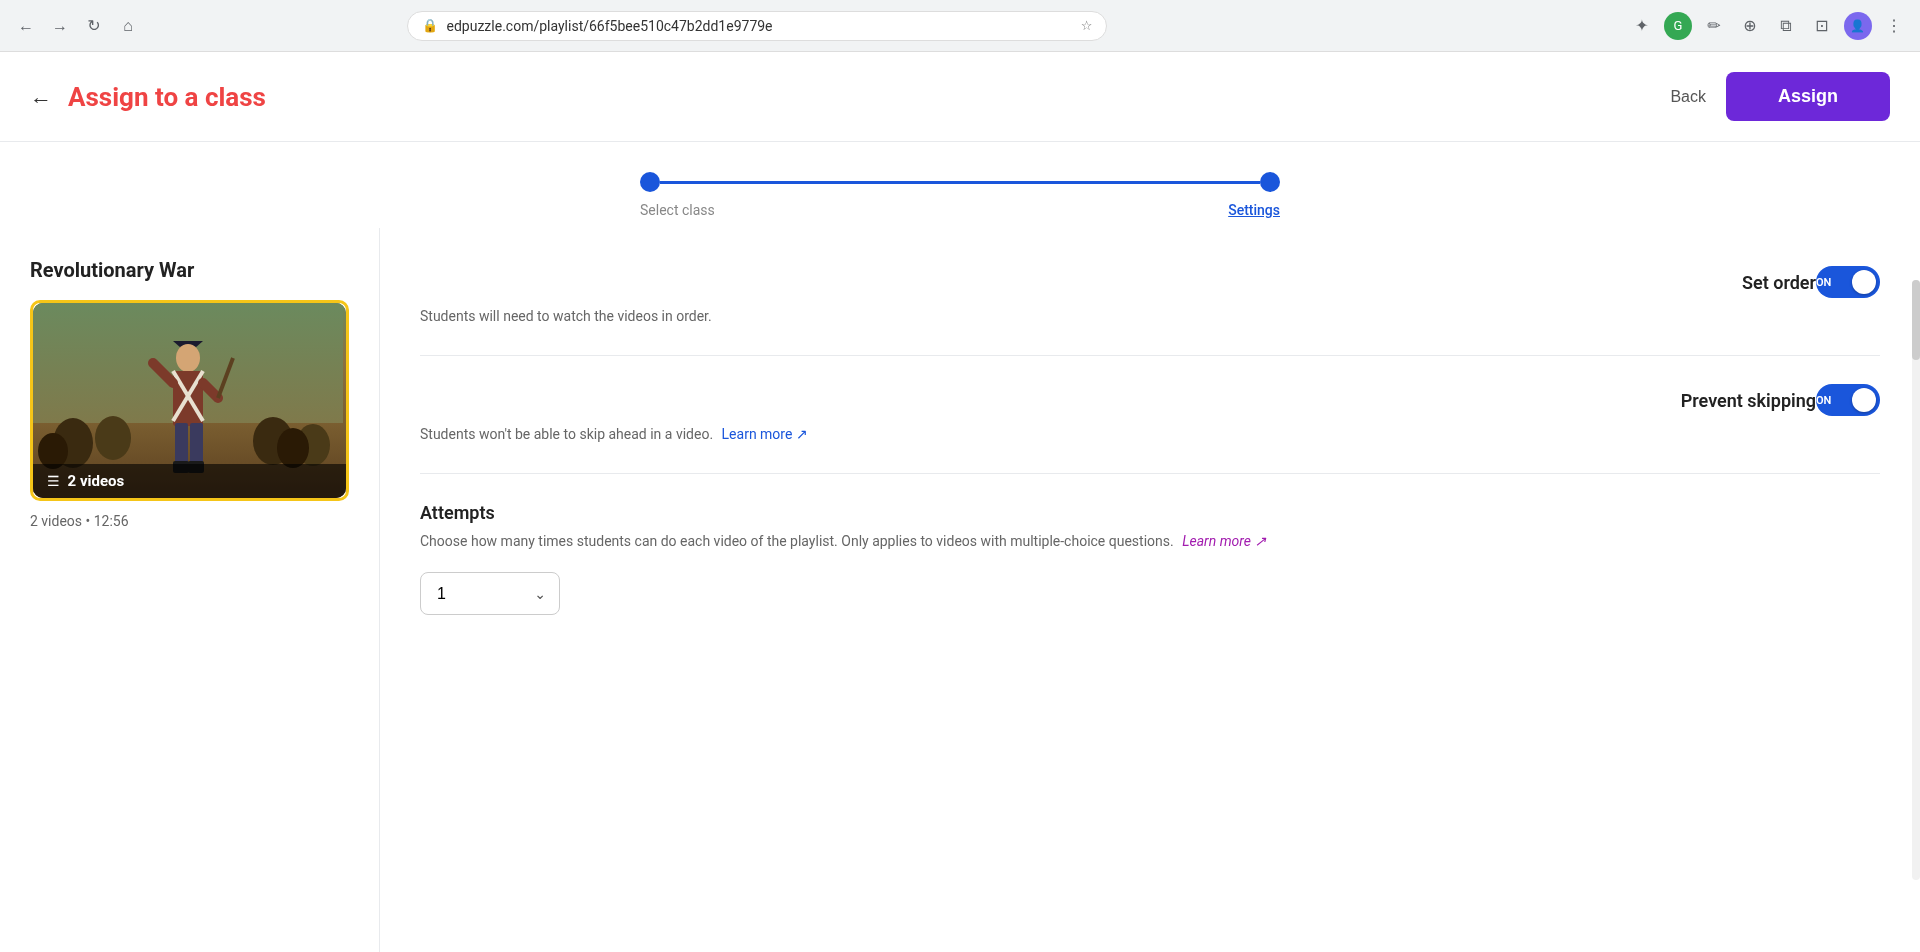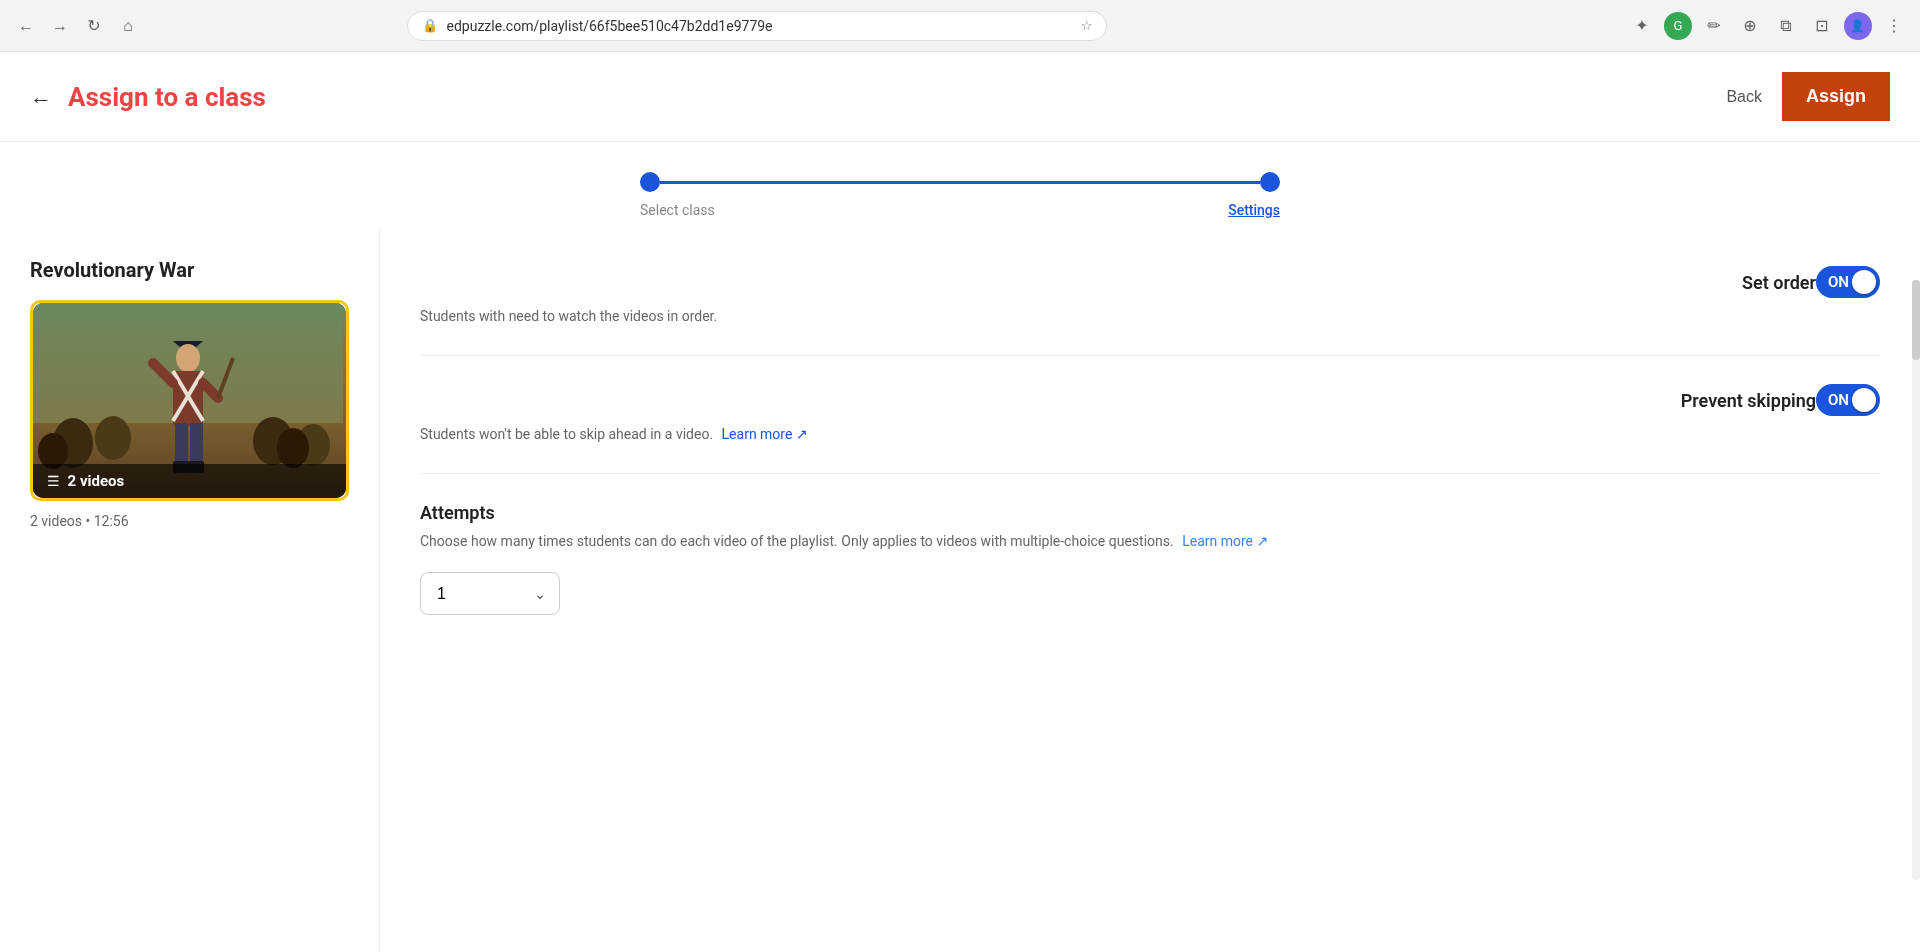--- a/index.html
+++ b/index.html
@@ -82,25 +82,25 @@
       gap: 20px;
     }
     .back-btn {
       font-size: 16px;
       color: #555;
       background: none;
       border: none;
       cursor: pointer;
     }
     .assign-btn {
-      background: #c2410c;
+      background: #6d28d9;
       color: #fff;
       border: none;
-      border-radius: 0;
-      padding: 14px 24px;
+      border-radius: 8px;
+      padding: 14px 52px;
       font-size: 18px;
       font-weight: 600;
       cursor: pointer;
     }
 
     
     .steps-container {
       display: flex;
       flex-direction: column;
       align-items: center;
@@ -237,23 +237,23 @@
       width: 64px;
       height: 32px;
       background: #1a56db;
       border-radius: 16px;
       display: flex;
       align-items: center;
       position: relative;
     }
     .toggle-label-on {
       position: absolute;
-      left: 12px;
+      left: 0;
       color: #fff;
-      font-size: 15px;
+      font-size: 11px;
       font-weight: 600;
       z-index: 1;
     }
     .toggle-thumb {
       position: absolute;
       right: 4px;
       width: 24px;
       height: 24px;
       border-radius: 50%;
       background: #fff;
@@ -433,21 +433,21 @@
     <div class="settings-section">
       <div class="section-header">
         <h2 class="section-title">Set order</h2>
         <div class="toggle-switch">
           <div class="toggle-track">
             <span class="toggle-label-on">ON</span>
             <div class="toggle-thumb"></div>
           </div>
         </div>
       </div>
-      <p class="section-description">Students with need to watch the videos in order.</p>
+      <p class="section-description">Students will need to watch the videos in order.</p>
     </div>
 
     <div class="settings-section">
       <div class="section-header">
         <h2 class="section-title">Prevent skipping</h2>
         <div class="toggle-switch">
           <div class="toggle-track">
             <span class="toggle-label-on">ON</span>
             <div class="toggle-thumb"></div>
           </div>
@@ -459,21 +459,21 @@
           <span>Learn more</span>
           <span>↗</span>
         </a>
       </p>
     </div>
 
     <div class="settings-section">
       <h2 class="section-title" style="margin-bottom:8px;">Attempts</h2>
       <p class="section-description">
         <span>Choose how many times students can do each video of the playlist. Only applies to videos with multiple-choice questions.</span>
-        <a href="#" style="color:#3b82f6; text-decoration:none; margin-left:5px;">
+        <a href="#" style="color:#a21caf; text-decoration:none; margin-left:5px;font-style:italic;">
           <span>Learn more</span>
           <span>↗</span>
         </a>
       </p>
       <div class="attempts-dropdown">
         <div class="dropdown-wrapper">
           <select style="width:140px; padding:12px 16px; border:1px solid #ccc; border-radius:8px; font-size:16px; appearance:none; background:#fff; cursor:pointer; outline:none;">
             <option value="1">1</option>
             <option value="2">2</option>
             <option value="3">3</option>

